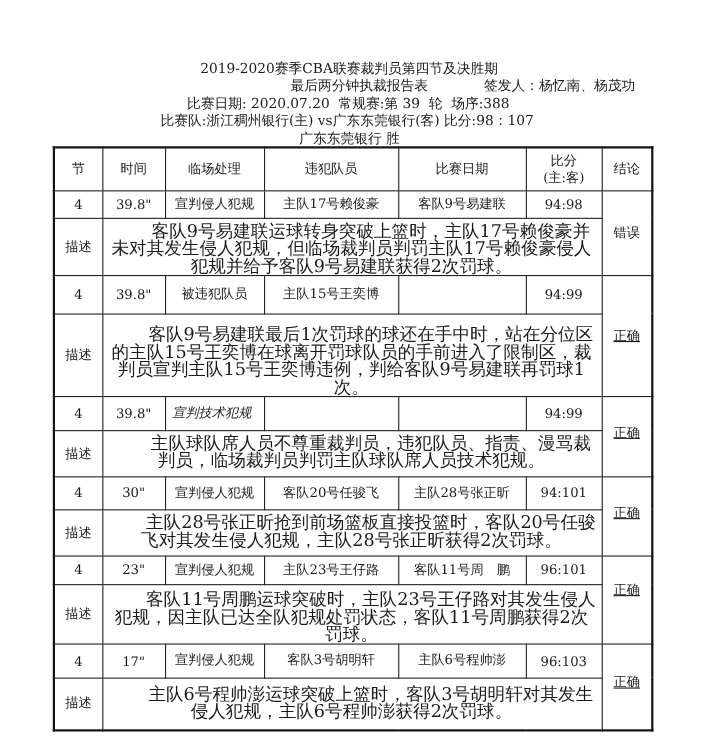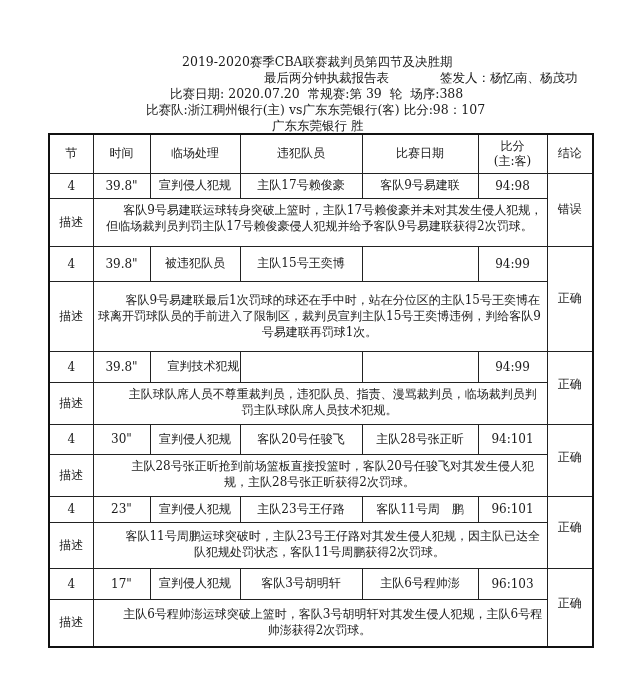--- a/index.html
+++ b/index.html
@@ -12,22 +12,22 @@
   .h3 { top:86px; left:170px; }
   .h4 { top:102px; left:146px; }
   .h5 { top:118px; left:272px; }
   table.rep { position:absolute; left:48px; top:133px; border-collapse:collapse;
               table-layout:fixed; width:544px; font-size:12px; }
   table.rep td, table.rep th { border:1px solid #222; text-align:center; vertical-align:middle;
               padding:0; font-weight:normal; overflow:hidden; }
   table.rep { border:2px solid #111; }
   table.rep th { line-height:15px; }
   td.desc { text-align:left; vertical-align:top !important; padding:3px 4px 0 3px !important;
-            line-height:16px; text-indent:2.2em; font-size:12px; }
-  td.concl { vertical-align:top !important; padding-top:14px !important; }
+            line-height:16px; text-indent:2.2em; font-size:16px; }
+  td.concl { vertical-align:top !important; padding-top:14px !important;text-decoration:underline; }
 </style>
 </head>
 <body>
 
 <div class="hdr h1">2019-2020赛季CBA联赛裁判员第四节及决胜期</div>
 <div class="hdr h2">最后两分钟执裁报告表</div>
 <div class="hdr h2b">签发人：杨忆南、杨茂功</div>
 <div class="hdr h3">比赛日期: 2020.07.20  常规赛:第 39  轮  场序:388</div>
 <div class="hdr h4">比赛队:浙江稠州银行(主) vs广东东莞银行(客) 比分:98：107</div>
 <div class="hdr h5">广东东莞银行 胜</div>
@@ -77,21 +77,21 @@
     <td rowspan="2" class="concl" style="padding-top:0 !important;vertical-align:middle !important;">正确</td>
   </tr>
   <tr style="height:70px">
     <td>描述</td>
     <td colspan="5" class="desc" style="padding-top:10px !important;">客队9号易建联最后1次罚球的球还在手中时，站在分位区的主队15号王奕博在球离开罚球队员的手前进入了限制区，裁判员宣判主队15号王奕博违例，判给客队9号易建联再罚球1次。</td>
   </tr>
 
   <tr style="height:31px">
     <td>4</td>
     <td>39.8"</td>
-    <td style="text-align:right;padding-left:6px;">宣判技术犯规</td>
+    <td style="text-align:left;padding-left:6px;font-style:italic;">宣判技术犯规</td>
     <td></td>
     <td></td>
     <td>94:99</td>
     <td rowspan="2" class="concl" style="padding-top:24px !important;">正确</td>
   </tr>
   <tr style="height:42px">
     <td>描述</td>
     <td colspan="5" class="desc">主队球队席人员不尊重裁判员，违犯队员、指责、漫骂裁判员，临场裁判员判罚主队球队席人员技术犯规。</td>
   </tr>
 

